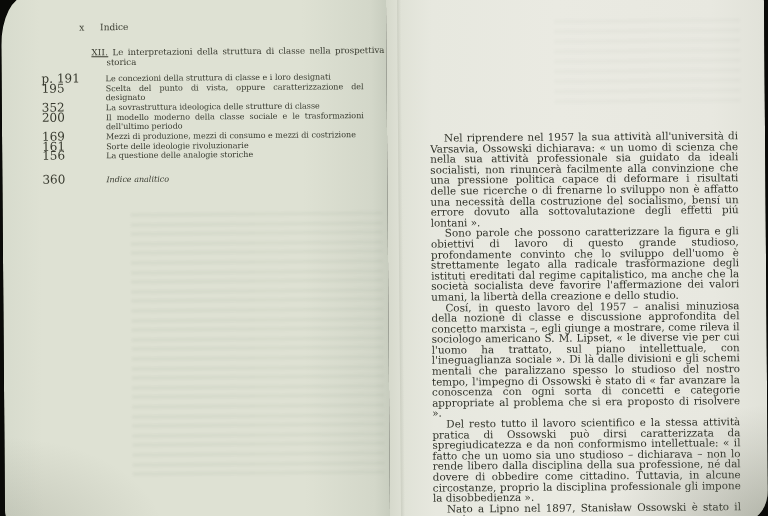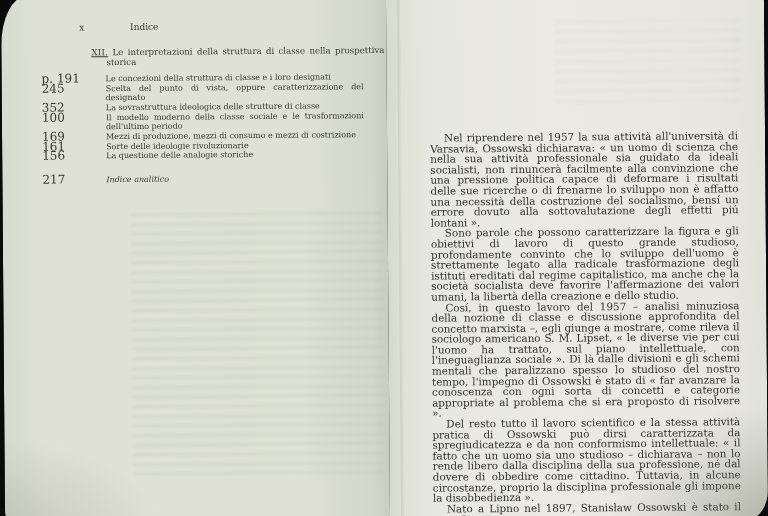--- a/index.html
+++ b/index.html
@@ -53,21 +53,21 @@
   }
   .ghost-right{
     left:168px;top:28px;width:186px;height:88px;opacity:.4;
     background:repeating-linear-gradient(to bottom,
       rgba(118,130,112,.09) 0 4px,rgba(118,130,112,0) 4px 10px);
   }
 
   
   .lp-header{position:absolute;top:27px;left:78px;color:#3a3c31;font-size:9px;line-height:10px;}
   .lp-header .folio{display:inline-block;width:10px;}
-  .lp-header .running{margin-left:38px;text-align:center;}
+  .lp-header .running{margin-left:8px;text-align:center;}
 
   .toc{position:absolute;left:40px;top:52px;width:330px;color:#383a2f;}
   .toc-chapter{
     font-size:8.6px;line-height:10.4px;width:278px;
     padding-left:65px;text-indent:-15px;text-align:justify;
     margin-bottom:6px;
   }
   .toc-chapter .chapnum{letter-spacing:.3px;text-decoration:underline;}
   .toc-row{display:flex;font-size:8px;line-height:9.7px;}
   .toc-page{flex:0 0 44px;text-align:left;font-size:12px;}
@@ -103,52 +103,52 @@
           <span class="chaptitle">Le interpretazioni della struttura di classe nella prospettiva storica</span>
         </div>
 
         <div class="toc-list">
   <div class="toc-row">
     <span class="toc-page">p. 191</span>
     <span class="toc-title">Le concezioni della struttura di classe e i loro designati</span>
   </div>
 
   <div class="toc-row">
-    <span class="toc-page">245</span>
+    <span class="toc-page">195</span>
     <span class="toc-title">Scelta del punto di vista, oppure caratterizzazione del designato</span>
   </div>
 
   <div class="toc-row">
     <span class="toc-page">352</span>
     <span class="toc-title">La sovrastruttura ideologica delle strutture di classe</span>
   </div>
 
   <div class="toc-row">
-    <span class="toc-page">100</span>
+    <span class="toc-page">200</span>
     <span class="toc-title">Il modello moderno della classe sociale e le trasformazioni dell'ultimo periodo</span>
   </div>
 
   <div class="toc-row">
     <span class="toc-page">169</span>
     <span class="toc-title">Mezzi di produzione, mezzi di consumo e mezzi di costrizione</span>
   </div>
 
   <div class="toc-row">
     <span class="toc-page">161</span>
     <span class="toc-title">Sorte delle ideologie rivoluzionarie</span>
   </div>
 
   <div class="toc-row">
     <span class="toc-page">156</span>
     <span class="toc-title">La questione delle analogie storiche</span>
   </div>
 </div>
 
         <div class="toc-row index-row">
-          <span class="toc-page">217</span>
+          <span class="toc-page">360</span>
           <span class="toc-title italic">Indice analitico</span>
         </div>
       </div>
     </div>
 
     <div class="page page-right">
       <div class="crease"></div>
       <div class="ghost ghost-right"></div>
       <div class="body-text">
   <p class="para">Nel riprendere nel 1957 la sua attività all'università di Varsavia, Ossowski dichiarava: « un uomo di scienza che nella sua attività professionale sia guidato da ideali socialisti, non rinuncerà facilmente alla convinzione che una pressione politica capace di deformare i risultati delle sue ricerche o di frenarne lo sviluppo non è affatto una necessità della costruzione del socialismo, bensí un errore dovuto alla sottovalutazione degli effetti piú lontani ».</p>

